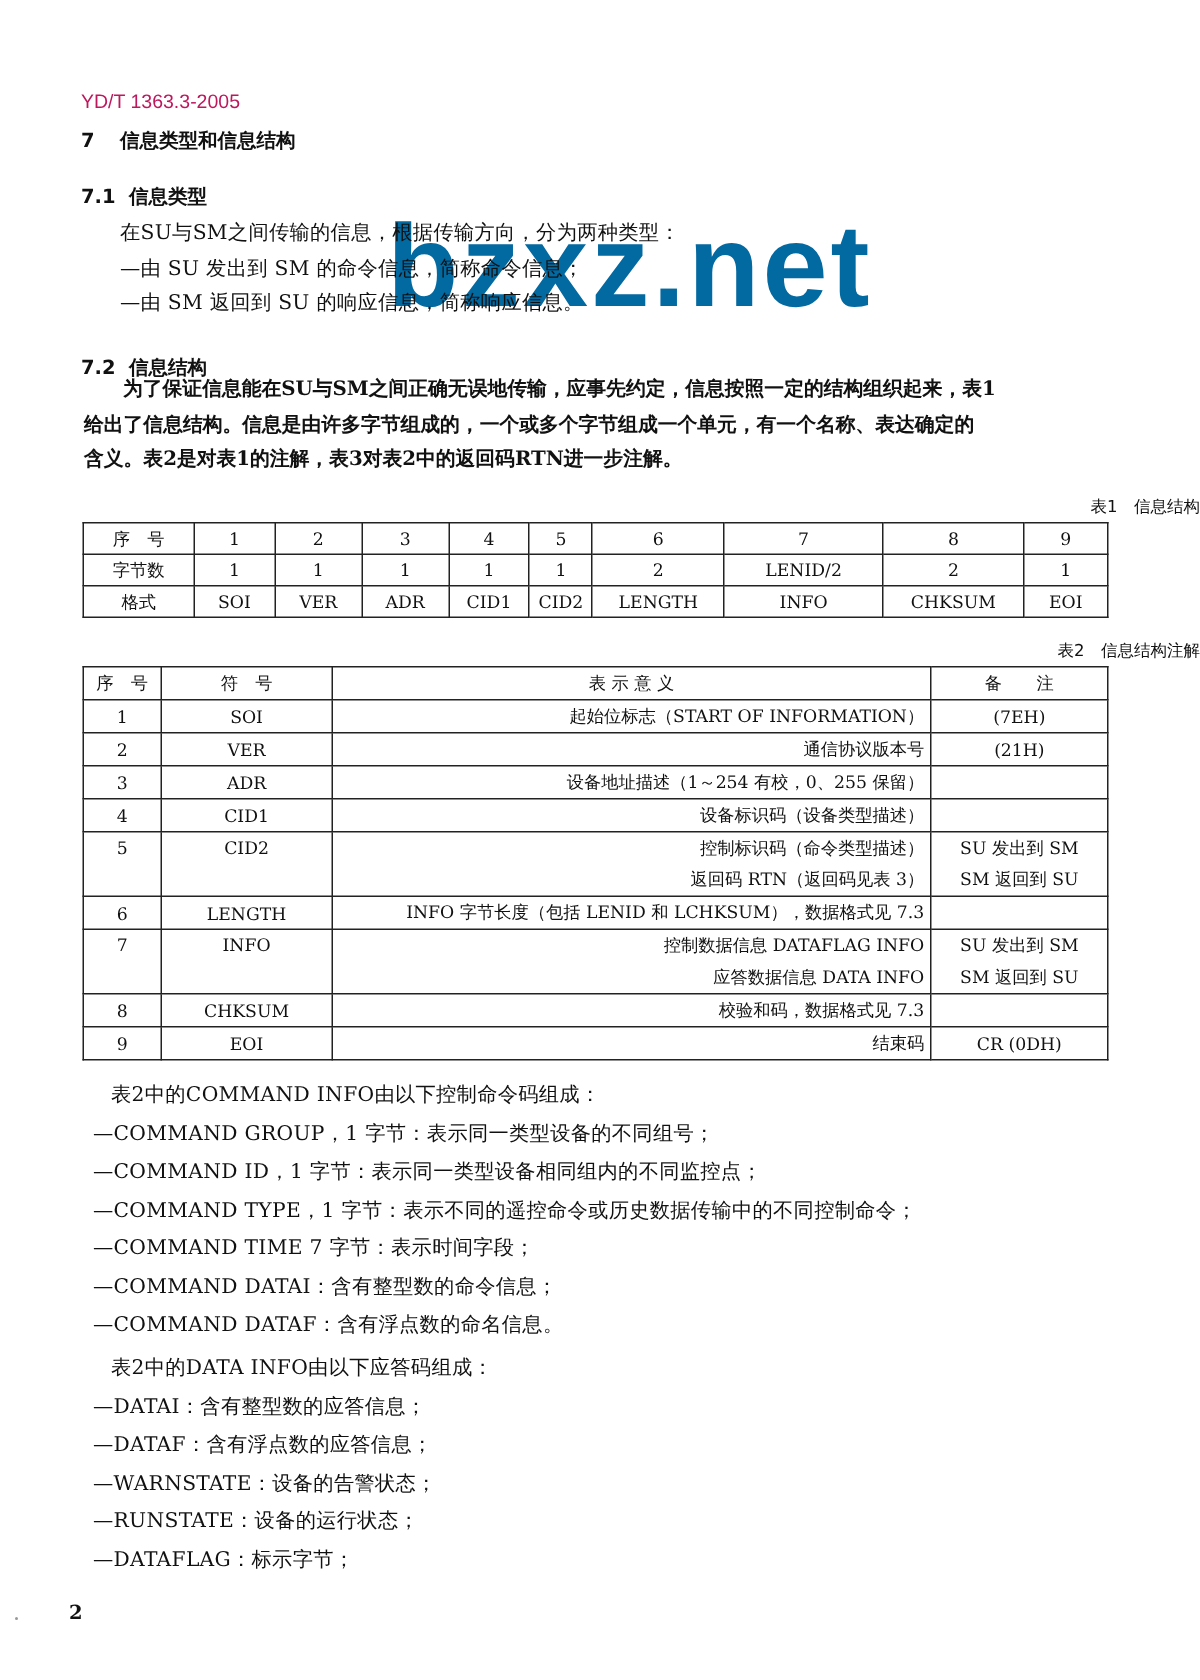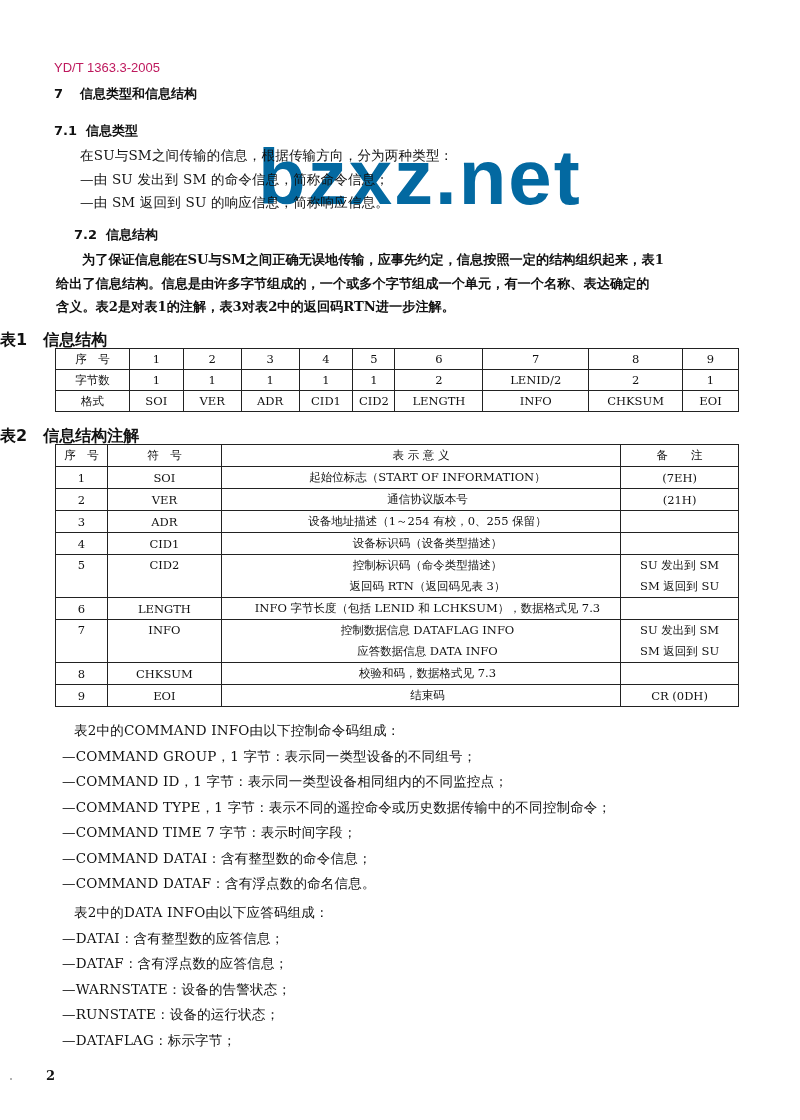--- a/index.html
+++ b/index.html
@@ -20,31 +20,31 @@
   .para {
     font-size: 13.5px; line-height: 23.5px; letter-spacing: 0.2px;
   }
   .watermark {
     left: 258px; top: 138px; font-family: "Liberation Sans", "DejaVu Sans", sans-serif;
     font-size: 78px; font-weight: bold; color: #0369a1; letter-spacing: 2px;
     z-index: 0; line-height: 1;
   }
   .content { z-index: 1; }
   .caption {
-    font-family: "DejaVu Sans", sans-serif; font-size: 16px; font-weight: bold;
-    text-align: left; width: 100%;
+    font-family: "DejaVu Sans", sans-serif; font-size: 11px; font-weight: normal;
+    text-align: right; width: 100%;
   }
   table { border-collapse: collapse; font-size: 11.5px; }
   td, th { border: 1px solid #222; padding: 0 4px; font-weight: normal; }
   #t1 { left: 55px; top: 348px; width: 684px; }
   #t1 td { height: 20px; text-align: center; padding: 0 2px; }
   #t2 { left: 55px; top: 444px; width: 684px; }
   #t2 td, #t2 th { height: 21px; }
   #t2 .c-center { text-align: center; }
-  #t2 .c-left { text-align: center; padding-left: 17px; }
+  #t2 .c-left { text-align: right; padding-left: 17px; }
   #t2 .multi div { height: 21px; line-height: 21px; }
   #t2 .multi { padding-top: 0; padding-bottom: 0; vertical-align: top; }
   .page-num { left: 46px; top: 1068px; font-size: 13px; font-weight: bold; }
   .dot { width: 2px; height: 2px; background: #999; border-radius: 1px; }
 </style>
 </head>
 <body>
 
 <div class="abs watermark">bzxz.net</div>
 
@@ -57,21 +57,21 @@
 <div class="abs h2 content" style="left:54px; top:122px;">
   <span class="num">7.1</span><span>信息类型</span>
 </div>
 
 <div class="abs para content" style="left:80px; top:144px;">
   <div>在SU与SM之间传输的信息，根据传输方向，分为两种类型：</div>
   <div>—由 SU 发出到 SM 的命令信息，简称命令信息；</div>
   <div>—由 SM 返回到 SU 的响应信息，简称响应信息。</div>
 </div>
 
-<div class="abs h2 content" style="left:54px; top:226px;margin-left:20px;">
+<div class="abs h2 content" style="left:54px; top:236px;">
   <span class="num">7.2</span><span>信息结构</span>
 </div>
 
 <div class="abs para content" style="left:56px; top:248px; width:690px; font-size:13.2px; letter-spacing:0px;font-weight:bold;">
   <div style="padding-left:26px;">为了保证信息能在SU与SM之间正确无误地传输，应事先约定，信息按照一定的结构组织起来，表1</div>
   <div>给出了信息结构。信息是由许多字节组成的，一个或多个字节组成一个单元，有一个名称、表达确定的</div>
   <div>含义。表2是对表1的注解，表3对表2中的返回码RTN进一步注解。</div>
 </div>
 
 <div class="abs caption content" style="left:0; top:330px;">表1　信息结构</div>

